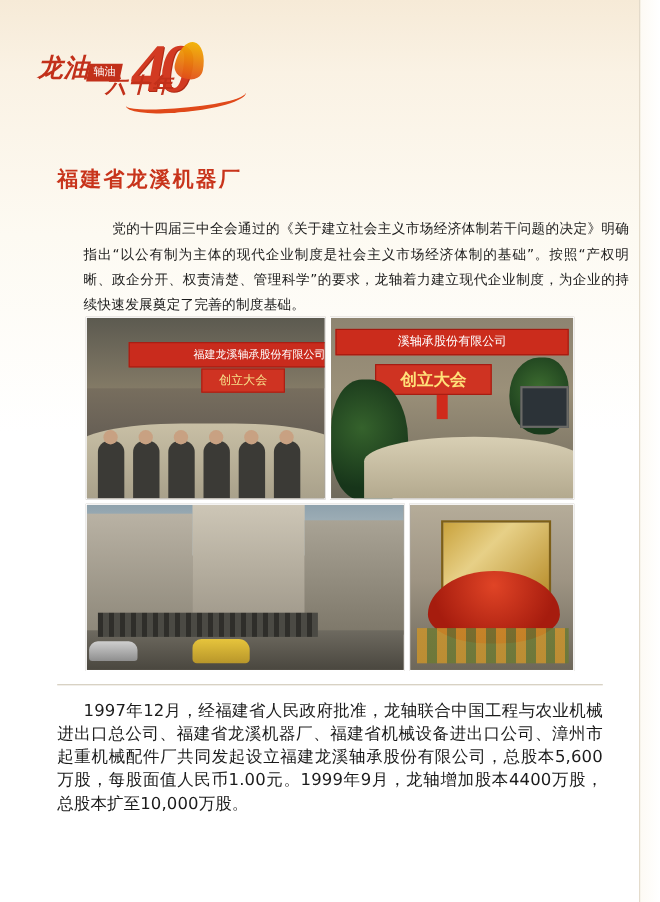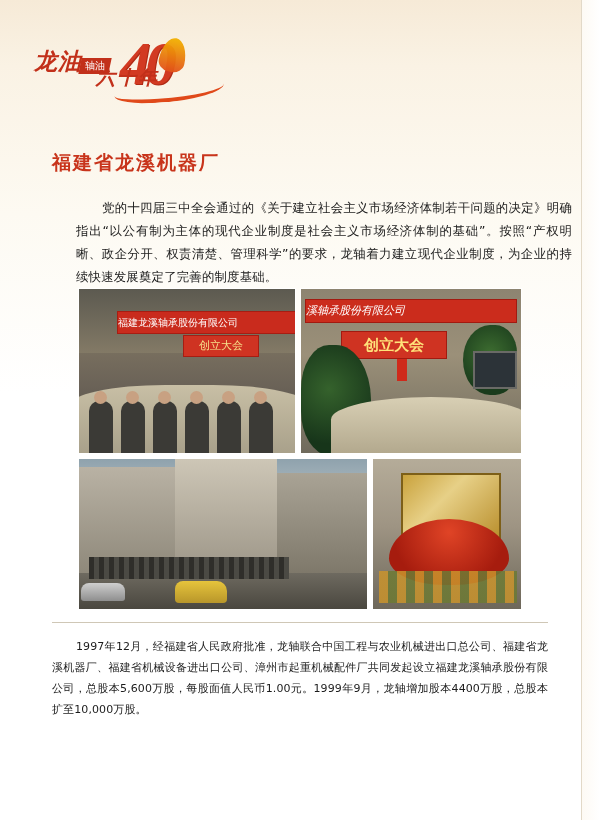--- a/index.html
+++ b/index.html
@@ -185,21 +185,21 @@
     position: absolute; left:0; top:0; right:0; height: 64px;
     background: linear-gradient(to bottom, #5c5a50, #837a66);
   }
   .p1 .banner {
     position: absolute; left: 38px; top: 22px; width: 178px; height: 21px;
     background: #c92b1d;
     border: 1px solid #a71d12;
   }
   .p1 .banner span {
     display:block; color:#ffffff; font-family:"DejaVu Sans", sans-serif;
-    font-size: 10px; line-height: 21px; text-align:left; letter-spacing:0px;
+    font-size: 10px; line-height: 21px; text-align:right; letter-spacing:0px;
     white-space: nowrap; overflow: hidden;
   }
   .p1 .banner2 {
     position: absolute; left: 104px; top: 46px; width: 74px; height: 20px;
     background: #cf3322; border: 1px solid #a71d12;
   }
   .p1 .banner2 span {
     display:block; color:#f7e08a; font-family:"DejaVu Sans", sans-serif;
     font-size: 11px; line-height: 20px; text-align:center; white-space: nowrap;
   }
@@ -221,21 +221,21 @@
   .p2 .bg {
     position: absolute; inset: 0;
     background: linear-gradient(to bottom, #8d8471 0%, #9b9079 40%, #6f6a5c 100%);
   }
   .p2 .banner {
     position: absolute; left: 4px; top: 10px; width: 210px; height: 22px;
     background: #cb2c1c; border: 1px solid #a21a10;
   }
   .p2 .banner span {
     display:block; color:#ffffff; font-family:"DejaVu Sans", sans-serif;
-    font-size: 11px; line-height: 22px; text-align:left; white-space: nowrap; font-style: italic;
+    font-size: 11px; line-height: 22px; text-align:center; white-space: nowrap;
   }
   .p2 .banner2 {
     position: absolute; left: 40px; top: 42px; width: 104px; height: 26px;
     background: #cf3322; border:1px solid #a21a10;
   }
   .p2 .banner2 span {
     display:block; color:#ffe27a; font-family:"DejaVu Sans", sans-serif;
     font-size: 15px; font-weight:bold; line-height: 26px; text-align:center; white-space: nowrap;
   }
   .p2 .plant {
@@ -307,21 +307,21 @@
     width: 496px;
     height: 1px;
     background: #cfc7b6;
   }
   .caption {
     position: absolute;
     left: 52px;
     top: 636px;
     width: 496px;
     font-family: "DejaVu Sans", sans-serif;
-    font-size: 11px;
+    font-size: 15px;
     line-height: 21px;
     color: #1b1b1b;
     text-align: justify;
     text-indent: 24px;
     letter-spacing: 0.1px;
   }
 </style>
 </head>
 <body>
 

